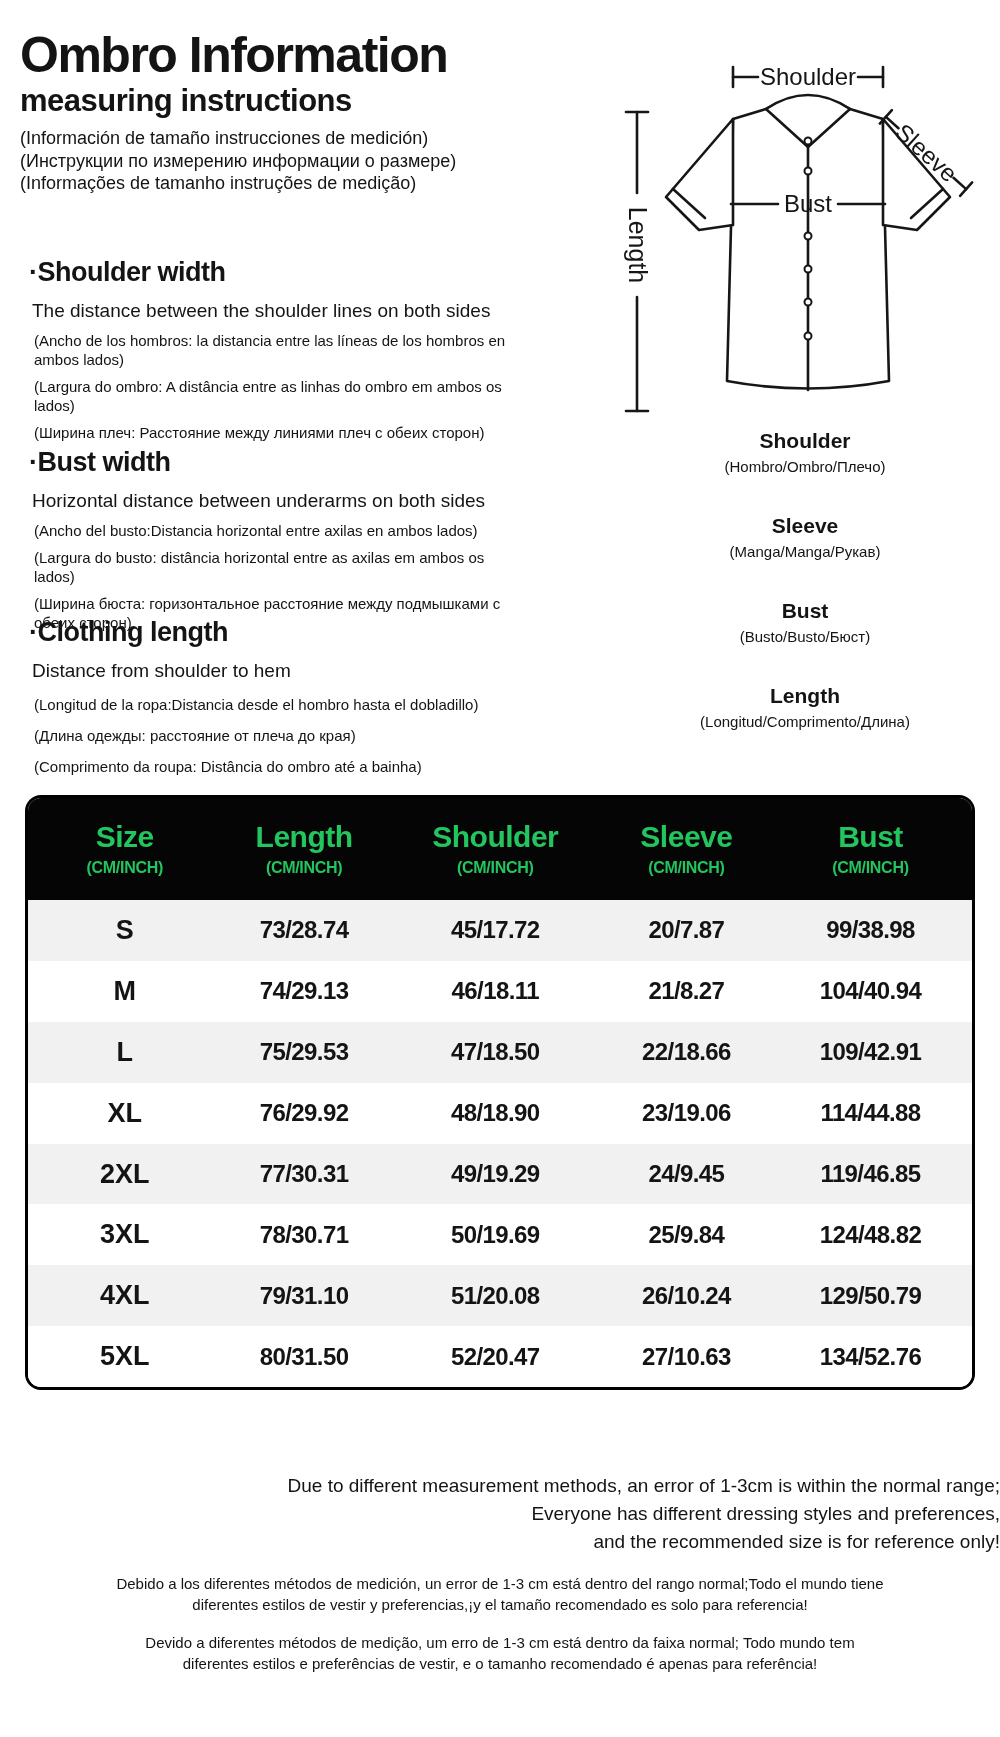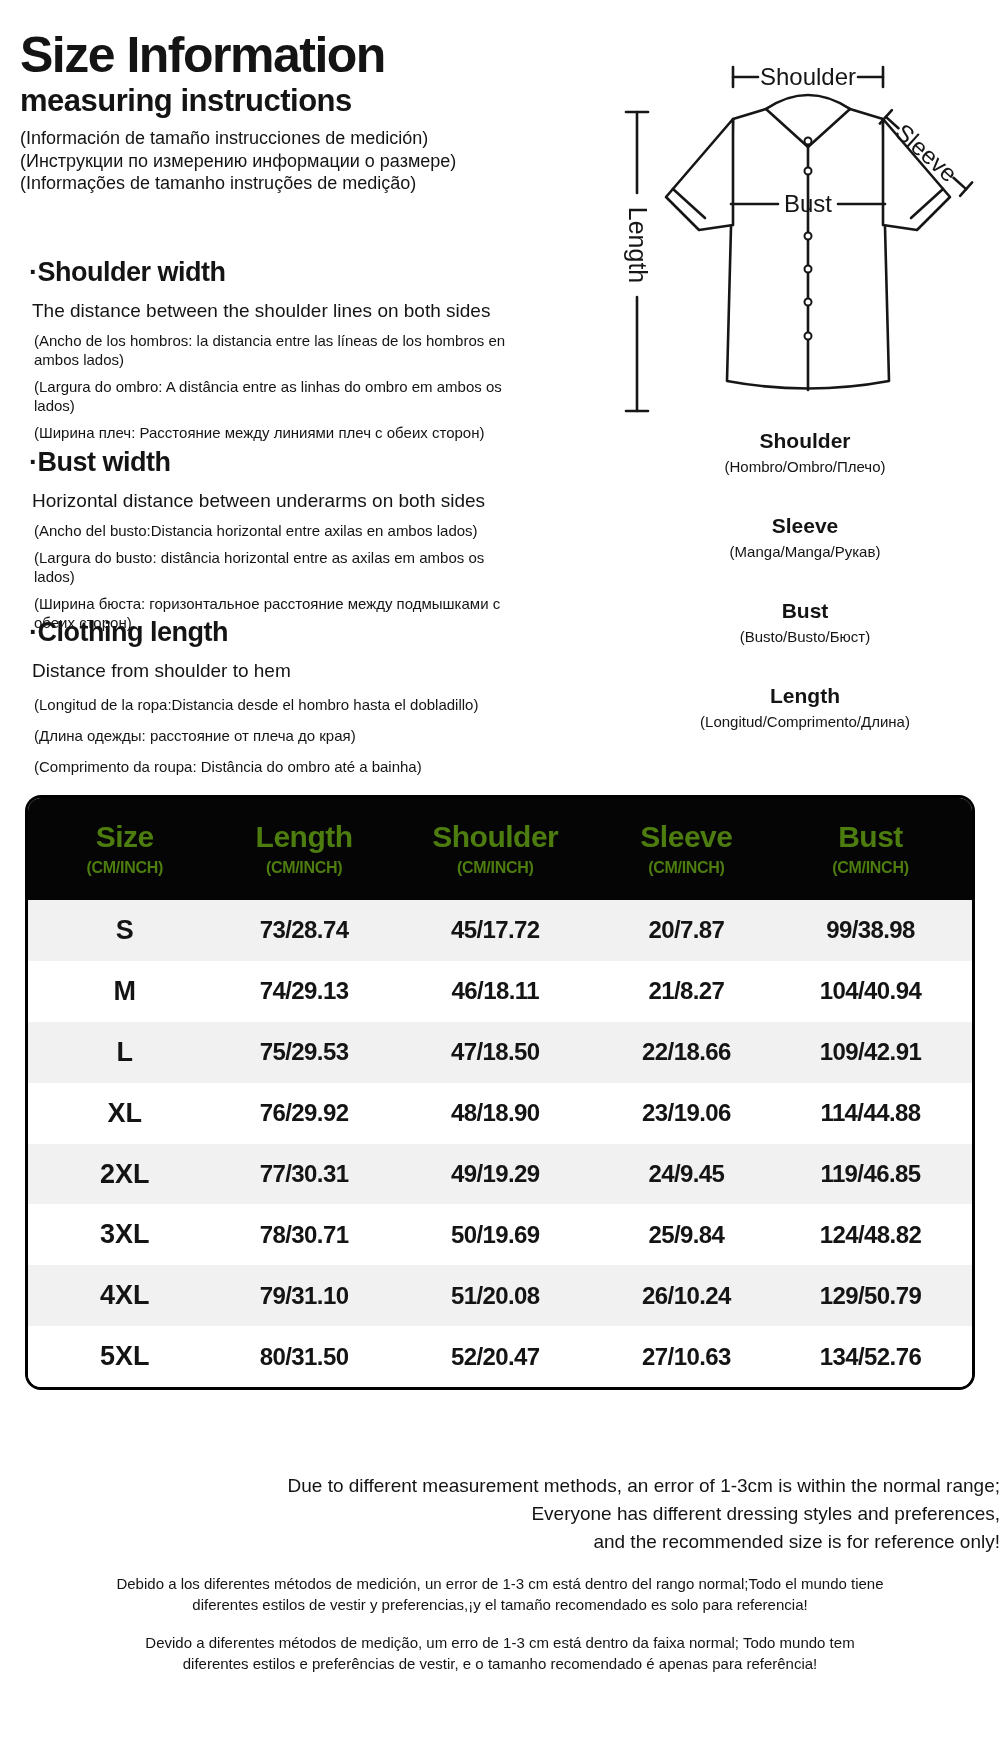--- a/index.html
+++ b/index.html
@@ -32,41 +32,41 @@
   .legend-group { margin-bottom:34px; }
   .legend-term { font-size:21px; line-height:26px; font-weight:bold; }
   .legend-translation { font-size:15px; line-height:25px; }
   
   .size-table {
     position:absolute; left:25px; top:795px; width:950px; height:595px;
     border:3px solid #000; border-radius:16px; overflow:hidden; background:#fff;
     box-sizing:border-box;
   }
   .t-row { display:grid; grid-template-columns:20.5% 17.5% 23% 17.5% 21.5%; align-items:center; }
-  .t-head { background:#050505; color:#4d7c0f; height:102px; }
+  .t-head { background:#050505; color:#22c55e; height:102px; }
   .t-head .t-cell { display:flex; flex-direction:column; align-items:center; justify-content:center; }
   .t-col-label { font-size:30px; font-weight:bold; letter-spacing:-0.5px; line-height:32px; }
   .t-col-unit  { font-size:16px; font-weight:bold; margin-top:6px; letter-spacing:-0.3px; }
   .t-body-row { height:60.9px; text-align:center; }
   .t-body-row:nth-child(odd) { background:#f1f1f1; }
   .t-body-row:nth-child(even) { background:#ffffff; }
   .t-size-cell { font-size:27px; font-weight:bold; }
   .t-val-cell  { font-size:24px; font-weight:bold; letter-spacing:-0.6px; }
   
   .notes { position:absolute; left:0; top:1472px; width:1000px; text-align:center; }
   .note-en { margin:0 auto; font-size:19px; font-weight:normal; line-height:28px; white-space:pre-line;text-align:right; }
   .note { margin:17px auto 0 auto; font-size:15px; line-height:21px; white-space:pre-line; width:960px; }
 </style>
 </head>
 <body>
 
 <div id="root">
 
   <header class="intro">
-    <h1 class="main-title">Size Information</h1>
+    <h1 class="main-title">Ombro Information</h1>
     <h2 class="sub-title">measuring instructions</h2>
     <div class="title-trans-wrap">
       <p class="title-trans">(Información de tamaño instrucciones de medición)</p>
       <p class="title-trans">(Инструкции по измерению информации о размере)</p>
       <p class="title-trans">(Informações de tamanho instruções de medição)</p>
     </div>
   </header>
 
   <section class="measure-section sec-1">
     <h3 class="sec-heading">·Shoulder width</h3>

